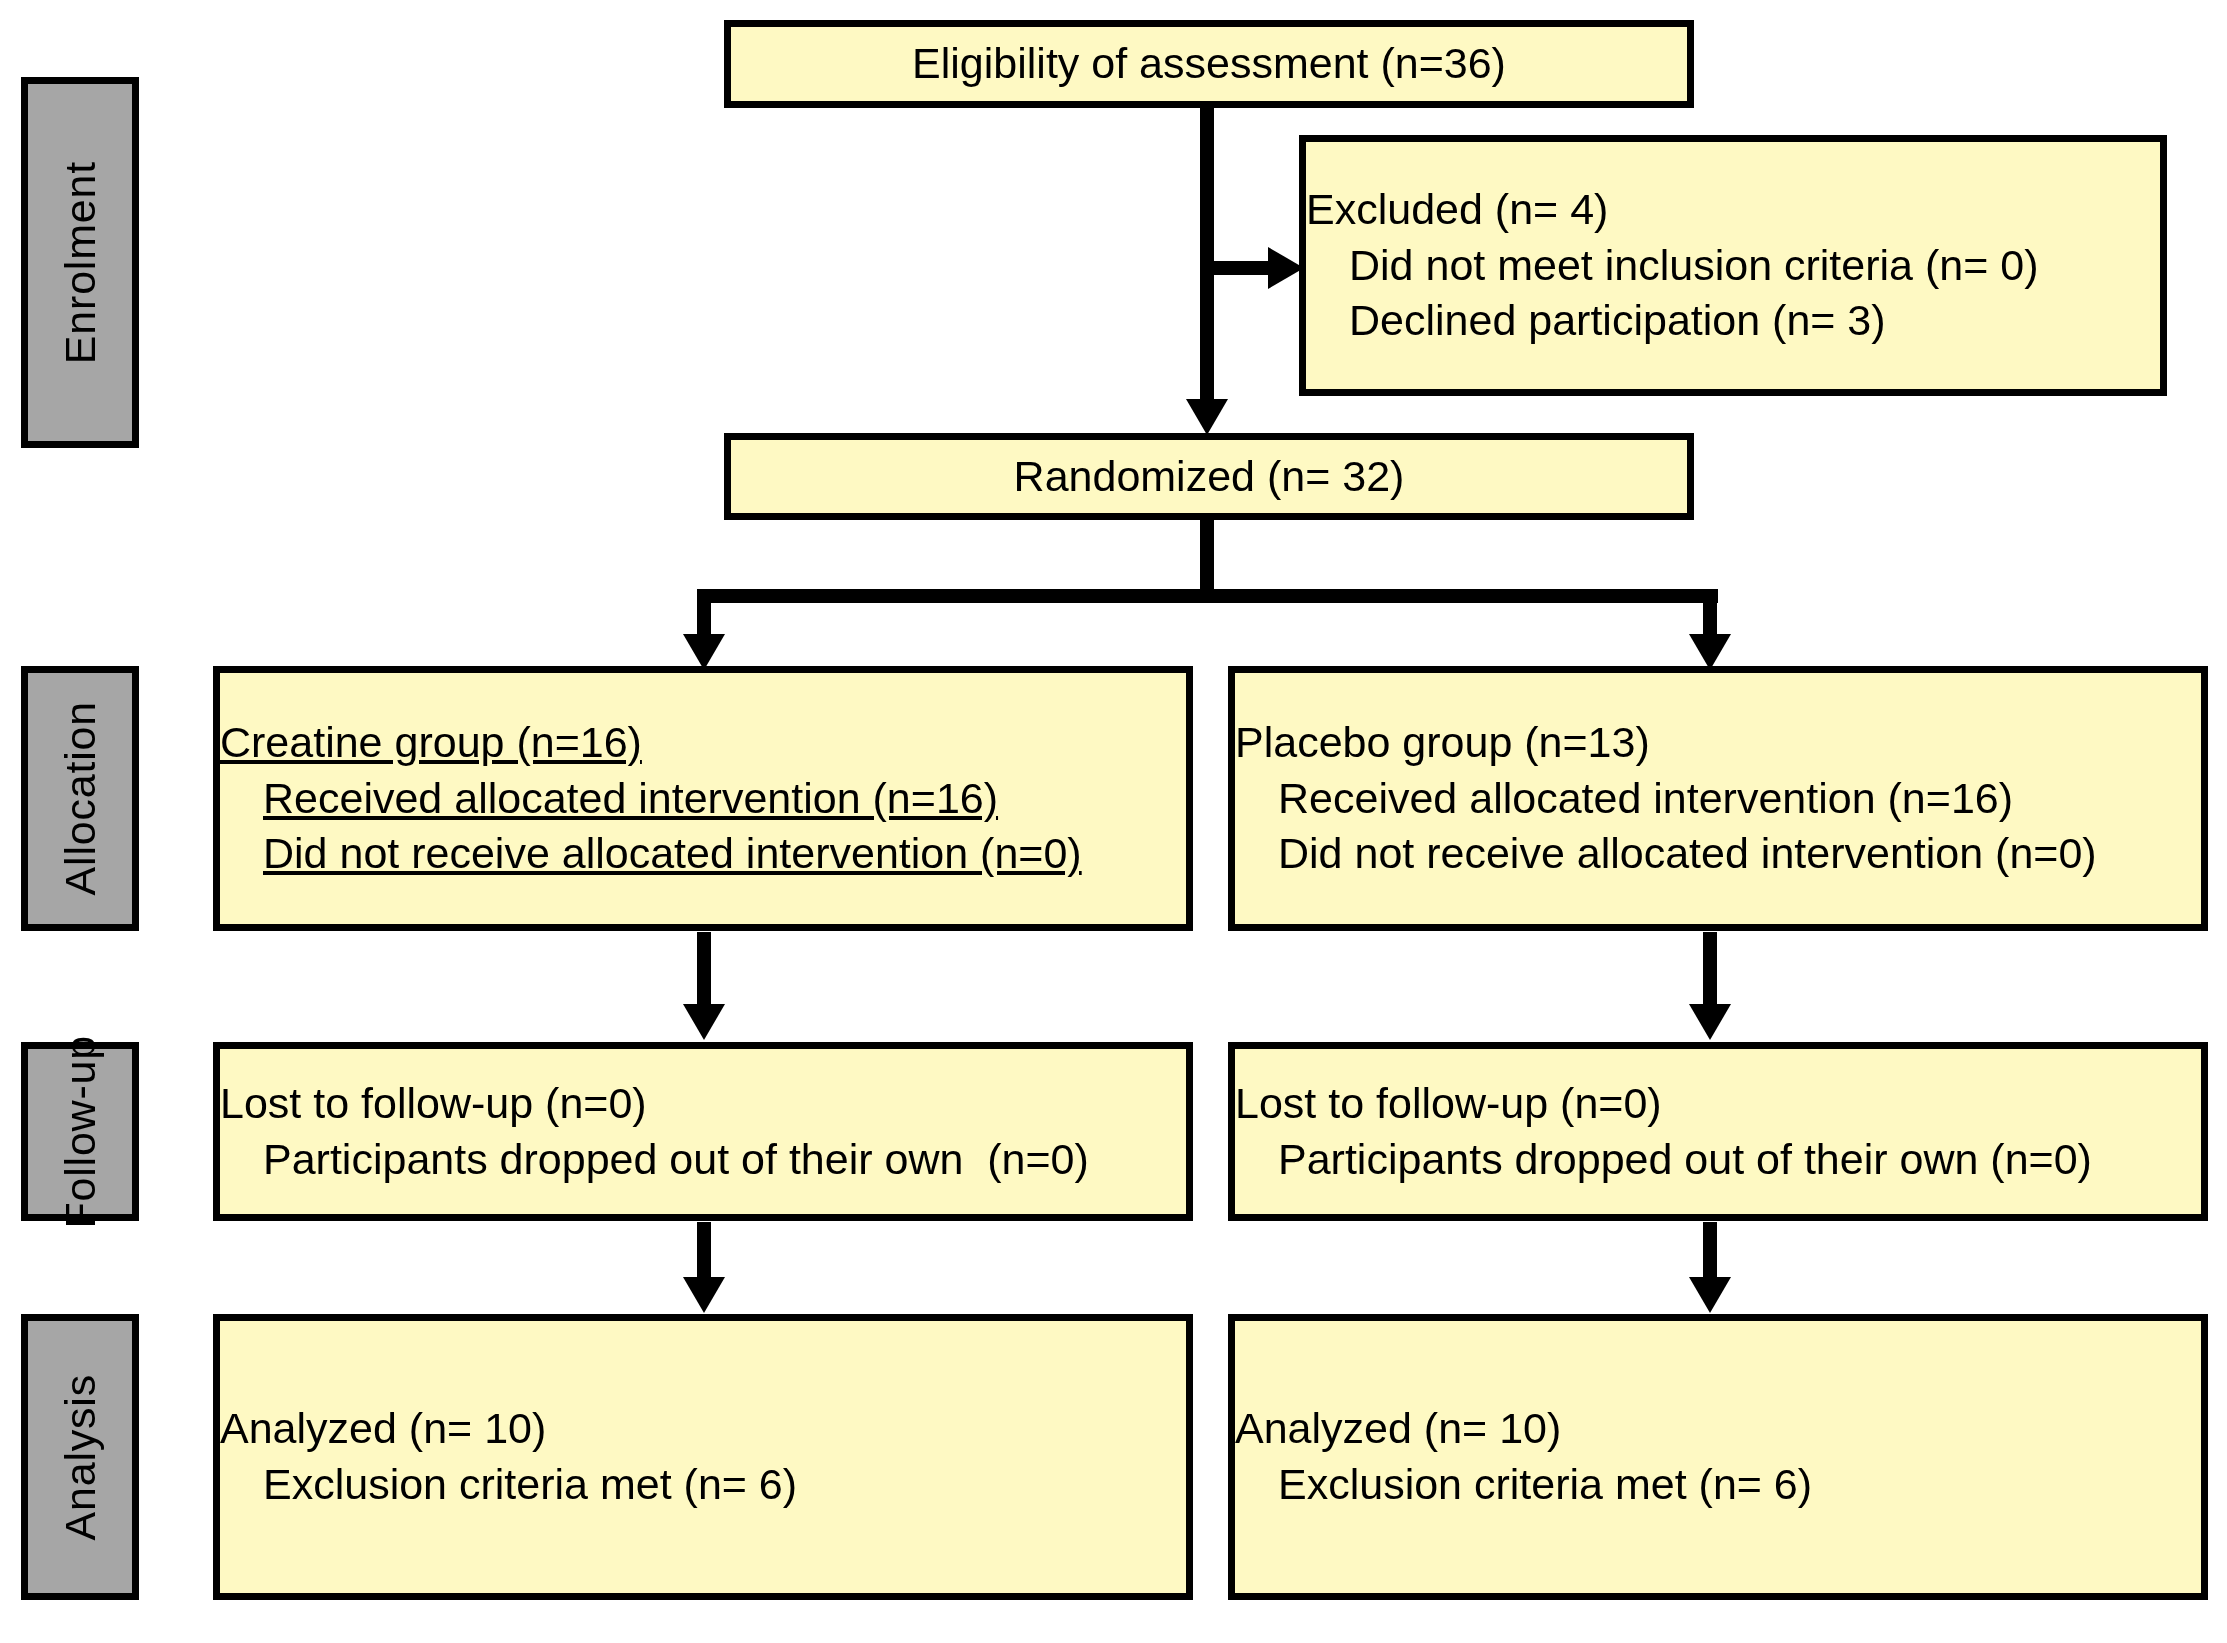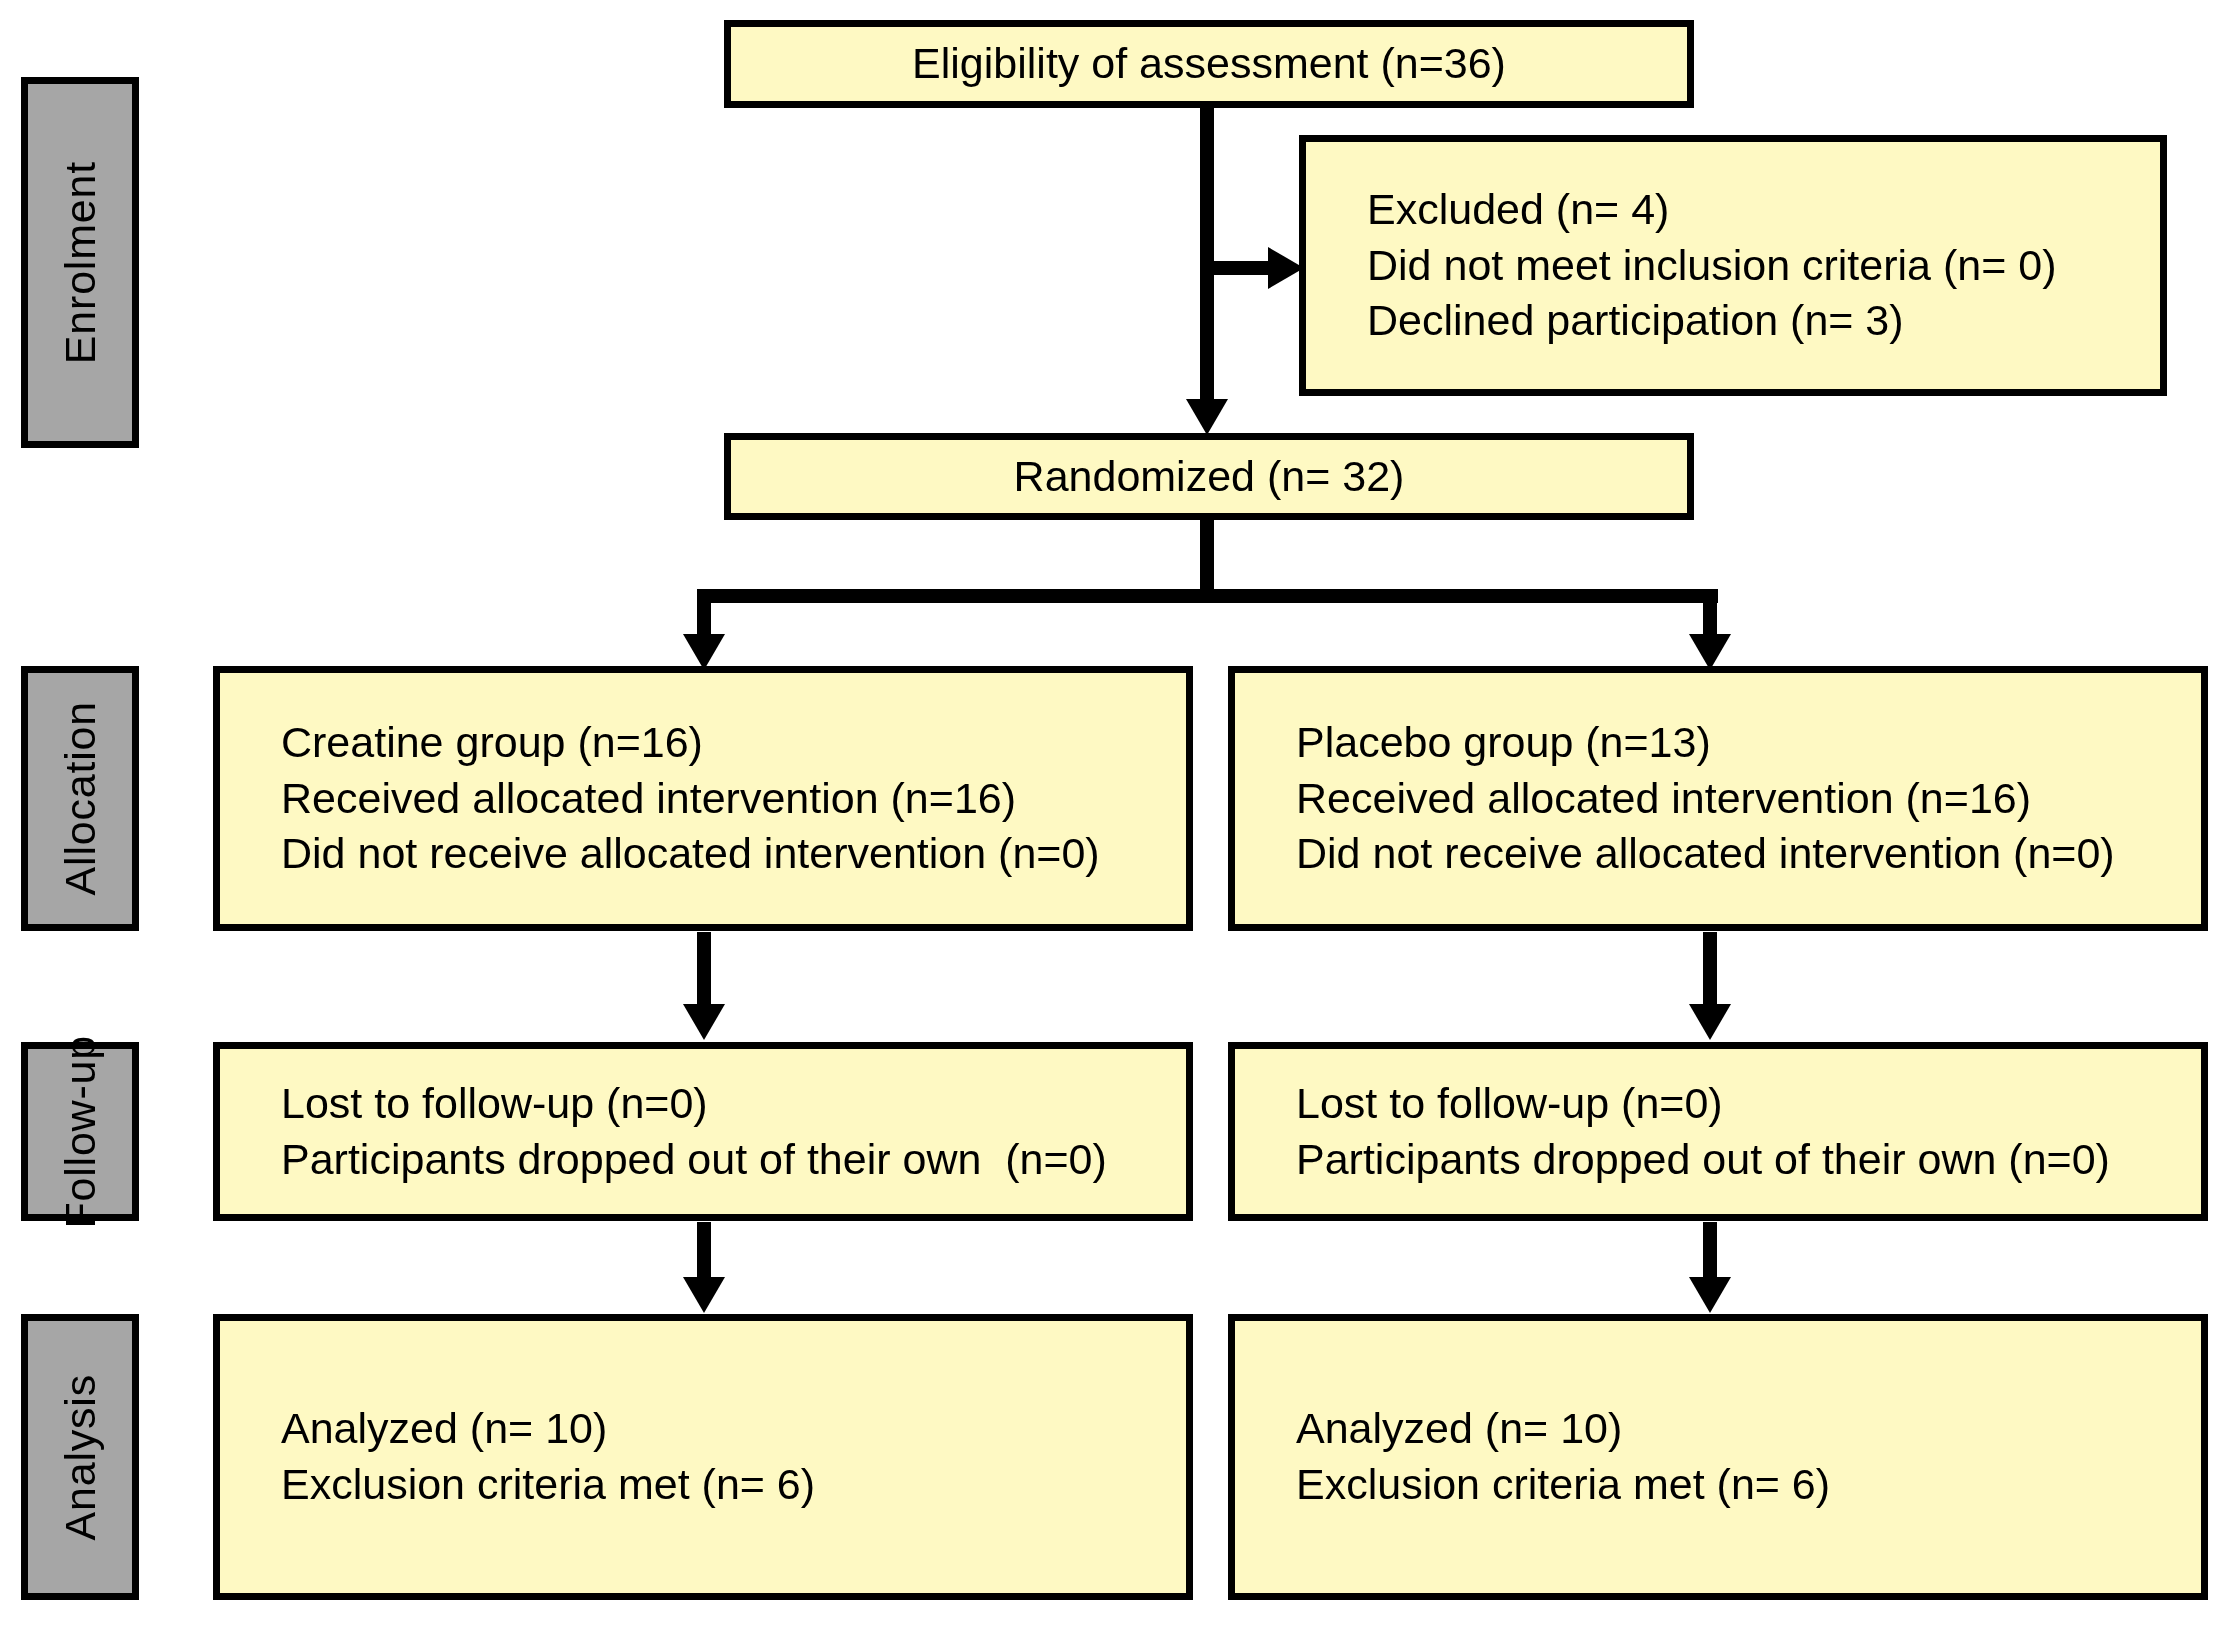--- a/index.html
+++ b/index.html
@@ -15,21 +15,21 @@
     font-size:43px;letter-spacing:0.8px;white-space:nowrap;color:#000;
   }
 
   .box{
     position:absolute;background:#fef9c3;border:7px solid #000;box-sizing:border-box;
     display:flex;flex-direction:column;justify-content:center;
   }
   .box.center{align-items:center;}
   .box .ln{font-size:43px;line-height:1.30;white-space:pre;}
   .box.center .ln{text-align:center;}
-  .box .pad{padding-left:32px;margin-left:29px;}
+  .box .pad{}
   .indent{padding-left:43px;}
 
   
   .vline{position:absolute;background:#000;}
   .hline{position:absolute;background:#000;}
   .arrow-down{
     position:absolute;width:0;height:0;
     border-left:21px solid transparent;border-right:21px solid transparent;
     border-top:36px solid #000;
   }
@@ -92,21 +92,21 @@
   <div class="box" style="left:1299px;top:135px;width:868px;height:261px;">
     <div class="ln pad">Excluded (n= 4)</div>
     <div class="ln pad indent">Did not meet inclusion criteria (n= 0)</div>
     <div class="ln pad indent">Declined participation (n= 3)</div>
   </div>
 
   <div class="box center" style="left:724px;top:433px;width:970px;height:87px;">
     <div class="ln">Randomized (n= 32)</div>
   </div>
 
-  <div class="box" style="left:213px;top:666px;width:980px;height:265px;">
+  <div class="box" style="left:213px;top:666px;width:980px;height:265px;text-decoration:underline;">
     <div class="ln pad">Creatine group (n=16)</div>
     <div class="ln pad indent">Received allocated intervention (n=16)</div>
     <div class="ln pad indent">Did not receive allocated intervention (n=0)</div>
   </div>
 
   <div class="box" style="left:1228px;top:666px;width:980px;height:265px;">
     <div class="ln pad">Placebo group (n=13)</div>
     <div class="ln pad indent">Received allocated intervention (n=16)</div>
     <div class="ln pad indent">Did not receive allocated intervention (n=0)</div>
   </div>

